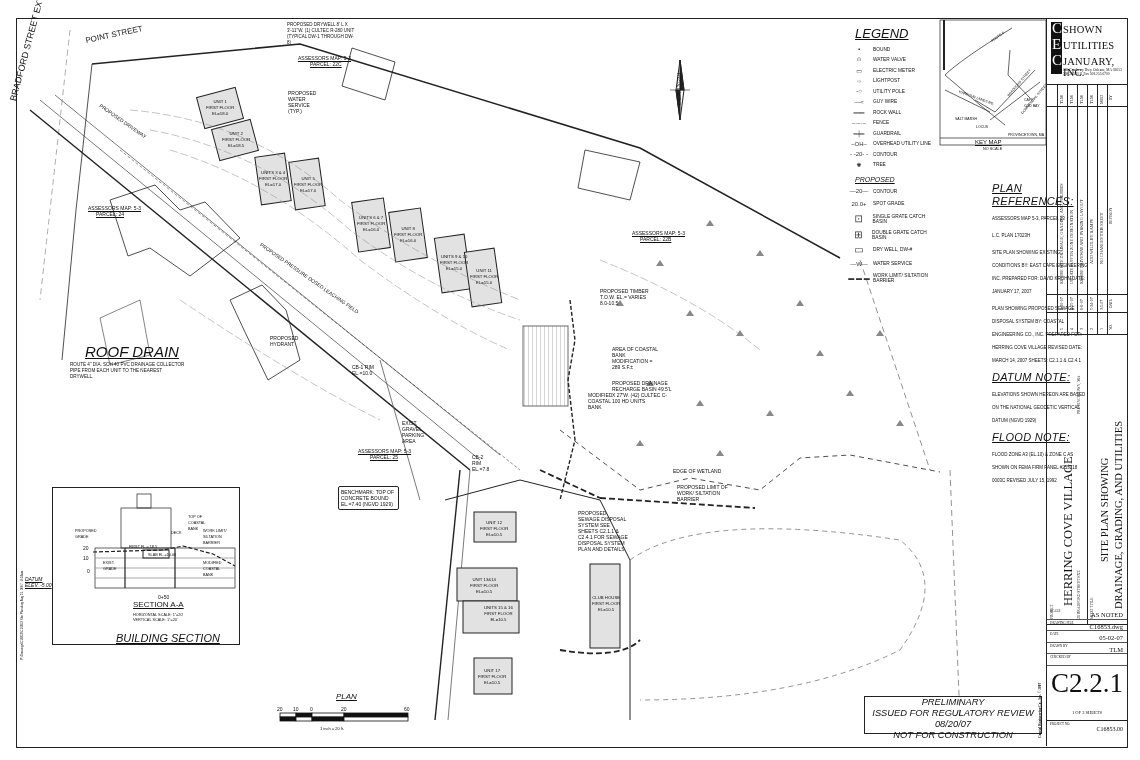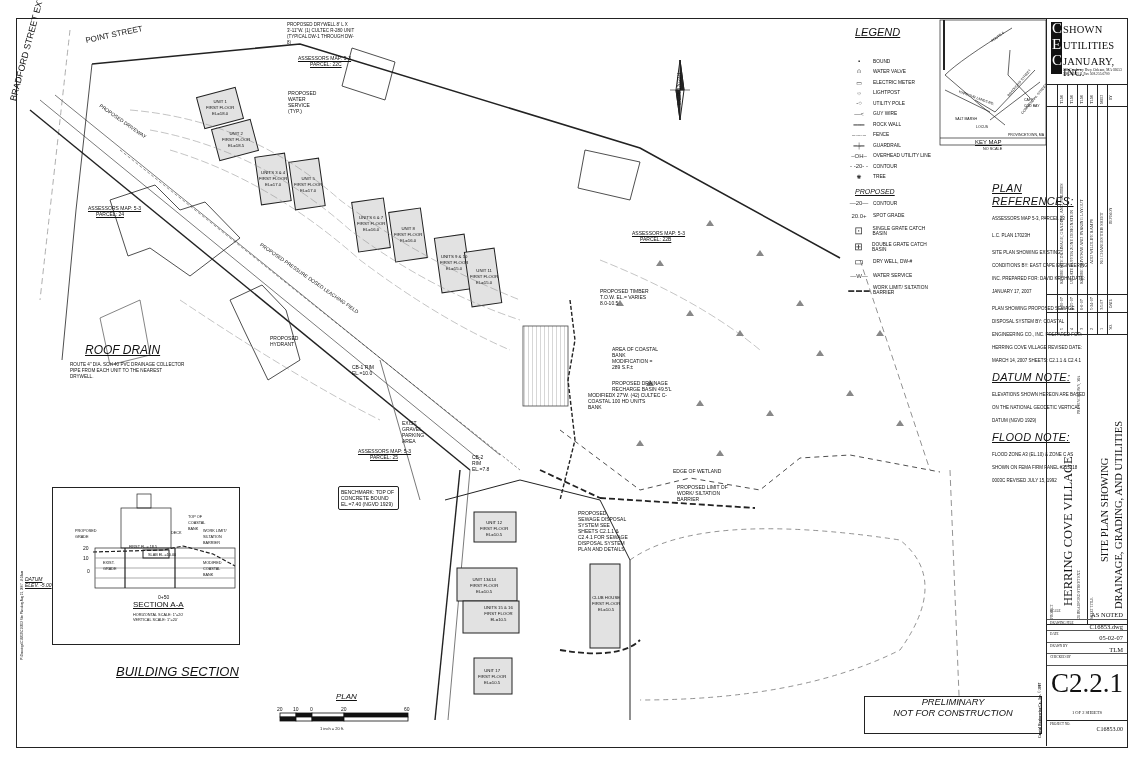--- a/index.html
+++ b/index.html
@@ -194,21 +194,21 @@
 <div class="t" style="left:357px;top:215px;text-align:center;font-size:4.3px;"><span>UNITS 6 &amp; 7</span><br><span>FIRST FLOOR</span><br><span>EL=16.0</span></div>
 <div class="t" style="left:394px;top:226px;text-align:center;font-size:4.3px;"><span>UNIT 8</span><br><span>FIRST FLOOR</span><br><span>EL=16.0</span></div>
 <div class="t" style="left:440px;top:254px;text-align:center;font-size:4.3px;"><span>UNITS 9 &amp; 10</span><br><span>FIRST FLOOR</span><br><span>EL=15.0</span></div>
 <div class="t" style="left:470px;top:268px;text-align:center;font-size:4.3px;"><span>UNIT 11</span><br><span>FIRST FLOOR</span><br><span>EL=15.0</span></div>
 <div class="t" style="left:480px;top:520px;text-align:center;font-size:4.3px;"><span>UNIT 12</span><br><span>FIRST FLOOR</span><br><span>EL=10.5</span></div>
 <div class="t" style="left:470px;top:577px;text-align:center;font-size:4.3px;"><span>UNIT 13&amp;14</span><br><span>FIRST FLOOR</span><br><span>EL=10.5</span></div>
 <div class="t" style="left:484px;top:605px;text-align:center;font-size:4.3px;"><span>UNITS 15 &amp; 16</span><br><span>FIRST FLOOR</span><br><span>EL=10.5</span></div>
 <div class="t" style="left:478px;top:668px;text-align:center;font-size:4.3px;"><span>UNIT 17</span><br><span>FIRST FLOOR</span><br><span>EL=10.5</span></div>
 <div class="t" style="left:592px;top:595px;text-align:center;font-size:4.3px;"><span>CLUB HOUSE</span><br><span>FIRST FLOOR</span><br><span>EL=10.5</span></div>
 
-<div class="title-u" style="left:85px;top:343px;font-size:12px;">ROOF DRAIN</div>
+<div class="title-u" style="left:85px;top:343px;font-size:15px;">ROOF DRAIN</div>
 <div class="t" style="left:70px;top:362px;white-space:normal;width:115px;font-size:4.6px;">ROUTE 4" DIA. SCH 40 PVC DRAINAGE COLLECTOR PIPE FROM EACH UNIT TO THE NEAREST DRYWELL.</div>
 
 <div class="bldg">
   <svg width="186" height="156">
     <g stroke="#222" fill="none" stroke-width="0.7">
       <rect x="42" y="60" width="140" height="40"></rect>
       <line x1="42" y1="70" x2="182" y2="70" stroke="#888"></line>
       <line x1="42" y1="80" x2="182" y2="80" stroke="#888"></line>
       <line x1="42" y1="90" x2="182" y2="90" stroke="#888"></line>
       <line x1="72" y1="60" x2="72" y2="100" stroke-width="1.2"></line>
@@ -229,34 +229,34 @@
   <div class="t" style="left:150px;top:72px;width:24px;white-space:normal;font-size:3.8px;">MODIFIED COASTAL BANK</div>
   <div class="t" style="left:30px;top:57px;font-size:5px;">20</div>
   <div class="t" style="left:30px;top:67px;font-size:5px;">10</div>
   <div class="t" style="left:34px;top:80px;font-size:5px;">0</div>
   <div class="t" style="left:-28px;top:88px;width:30px;white-space:normal;font-style:italic;font-size:5px;text-decoration:underline;">DATUM ELEV. -5.00</div>
   <div class="t" style="left:105px;top:106px;">0+50</div>
   <div class="t" style="left:80px;top:114px;font-size:8px;text-decoration:underline;">SECTION A-A</div>
   <div class="t" style="left:80px;top:124px;font-size:3.8px;">HORIZONTAL SCALE: 1"=20'</div>
   <div class="t" style="left:80px;top:129px;font-size:3.8px;">VERTICAL SCALE: 1"=20'</div>
 </div>
-<div class="title-u" style="left:108px;top:664px;font-size:13px;padding-left:8px;">BUILDING SECTION</div>
+<div class="title-u" style="left:108px;top:632px;font-size:11px;padding-left:8px;">BUILDING SECTION</div>
 
 <div class="title-u" style="left:336px;top:692px;font-size:8px;">PLAN</div>
 <div class="t" style="left:277px;top:706px;font-size:5px;">20</div>
 <div class="t" style="left:293px;top:706px;font-size:5px;">10</div>
 <div class="t" style="left:310px;top:706px;font-size:5px;">0</div>
 <div class="t" style="left:341px;top:706px;font-size:5px;">20</div>
 <div class="t" style="left:404px;top:706px;font-size:5px;">60</div>
 <div class="t" style="left:320px;top:726px;font-size:4px;text-transform:none;">1 inch = 20 ft.</div>
 
 <div class="vtext" style="left:20px;top:660px;font-size:3px;font-family:'Liberation Sans',sans-serif;">P:\Drawings\C16853\C16853 Site Plan.dwg  Aug 21, 2007 - 8:24am</div>
 
 <div class="legend">
-  <div class="title-u" style="position:relative;font-size:11px;margin-left:10px;margin-bottom:18px;">LEGEND</div>
+  <div class="title-u" style="position:relative;font-size:13px;margin-left:10px;margin-bottom:3px;">LEGEND</div>
   <div class="row">
       <span class="sym">▪</span>
       <span class="lbl">BOUND</span>
     </div>
   <div class="row">
       <span class="sym">⍝</span>
       <span class="lbl">WATER VALVE</span>
     </div>
   <div class="row">
       <span class="sym">▭</span>
@@ -347,20 +347,21 @@
   <p>SITE PLAN SHOWING EXISTING CONDITIONS BY: EAST CAPE ENGINEERING INC. PREPARED FOR: DAVID KROHN DATE: JANUARY 17, 2007</p>
   <p>PLAN SHOWING PROPOSED SEWAGE DISPOSAL SYSTEM BY: COASTAL ENGINEERING CO., INC. PREPARED FOR: HERRING COVE VILLAGE REVISED DATE: MARCH 14, 2007 SHEETS: C2.1.1 &amp; C2.4.1</p>
   <h3>DATUM NOTE:</h3>
   <p>ELEVATIONS SHOWN HEREON ARE BASED ON THE NATIONAL GEODETIC VERTICAL DATUM (NGVD 1929)</p>
   <h3>FLOOD NOTE:</h3>
   <p>FLOOD ZONE A3 (EL.10) &amp; ZONE C AS SHOWN ON FEMA FIRM PANEL #255218 0003C REVISED JULY 15, 1992</p>
 </div>
 
 <div class="stamp">
   <div>PRELIMINARY</div>
+  <div>ISSUED FOR REGULATORY REVIEW 08/20/07</div>
   <div>NOT FOR CONSTRUCTION</div>
 </div>
 
 <div class="tb">
   <div class="logo">
     <div class="bar"></div>
     <div class="lt" style="top:2px">C</div>
     <div class="lt" style="top:18px">E</div>
     <div class="lt" style="top:34px">C</div>
     <div class="wd" style="top:6px">SHOWN</div>

